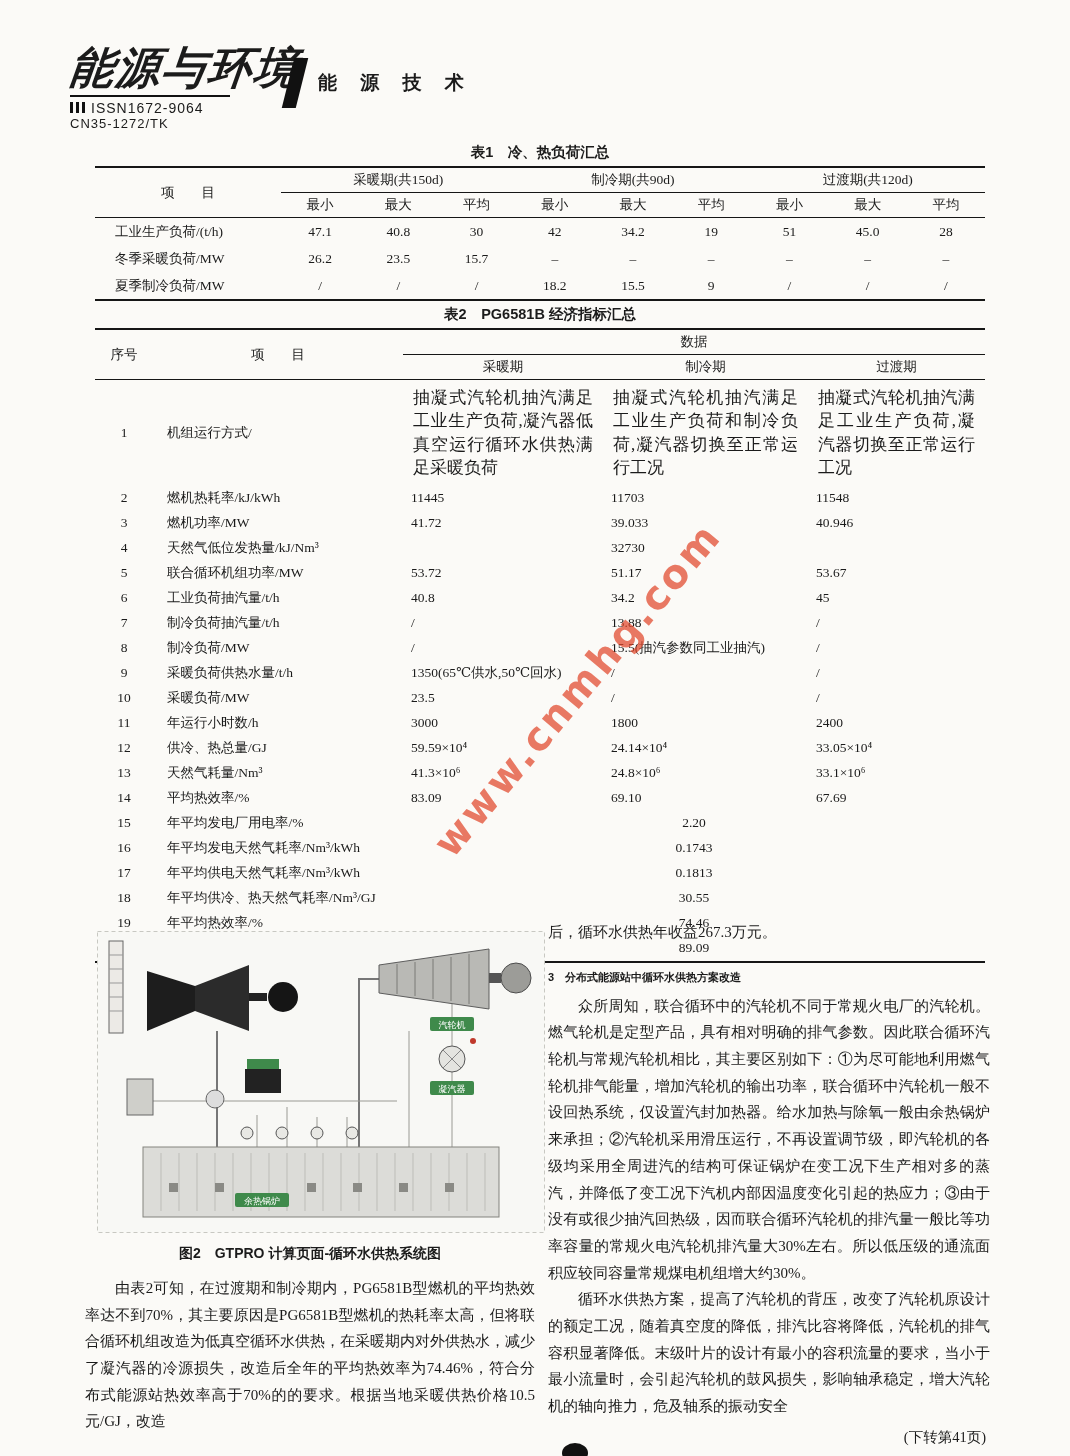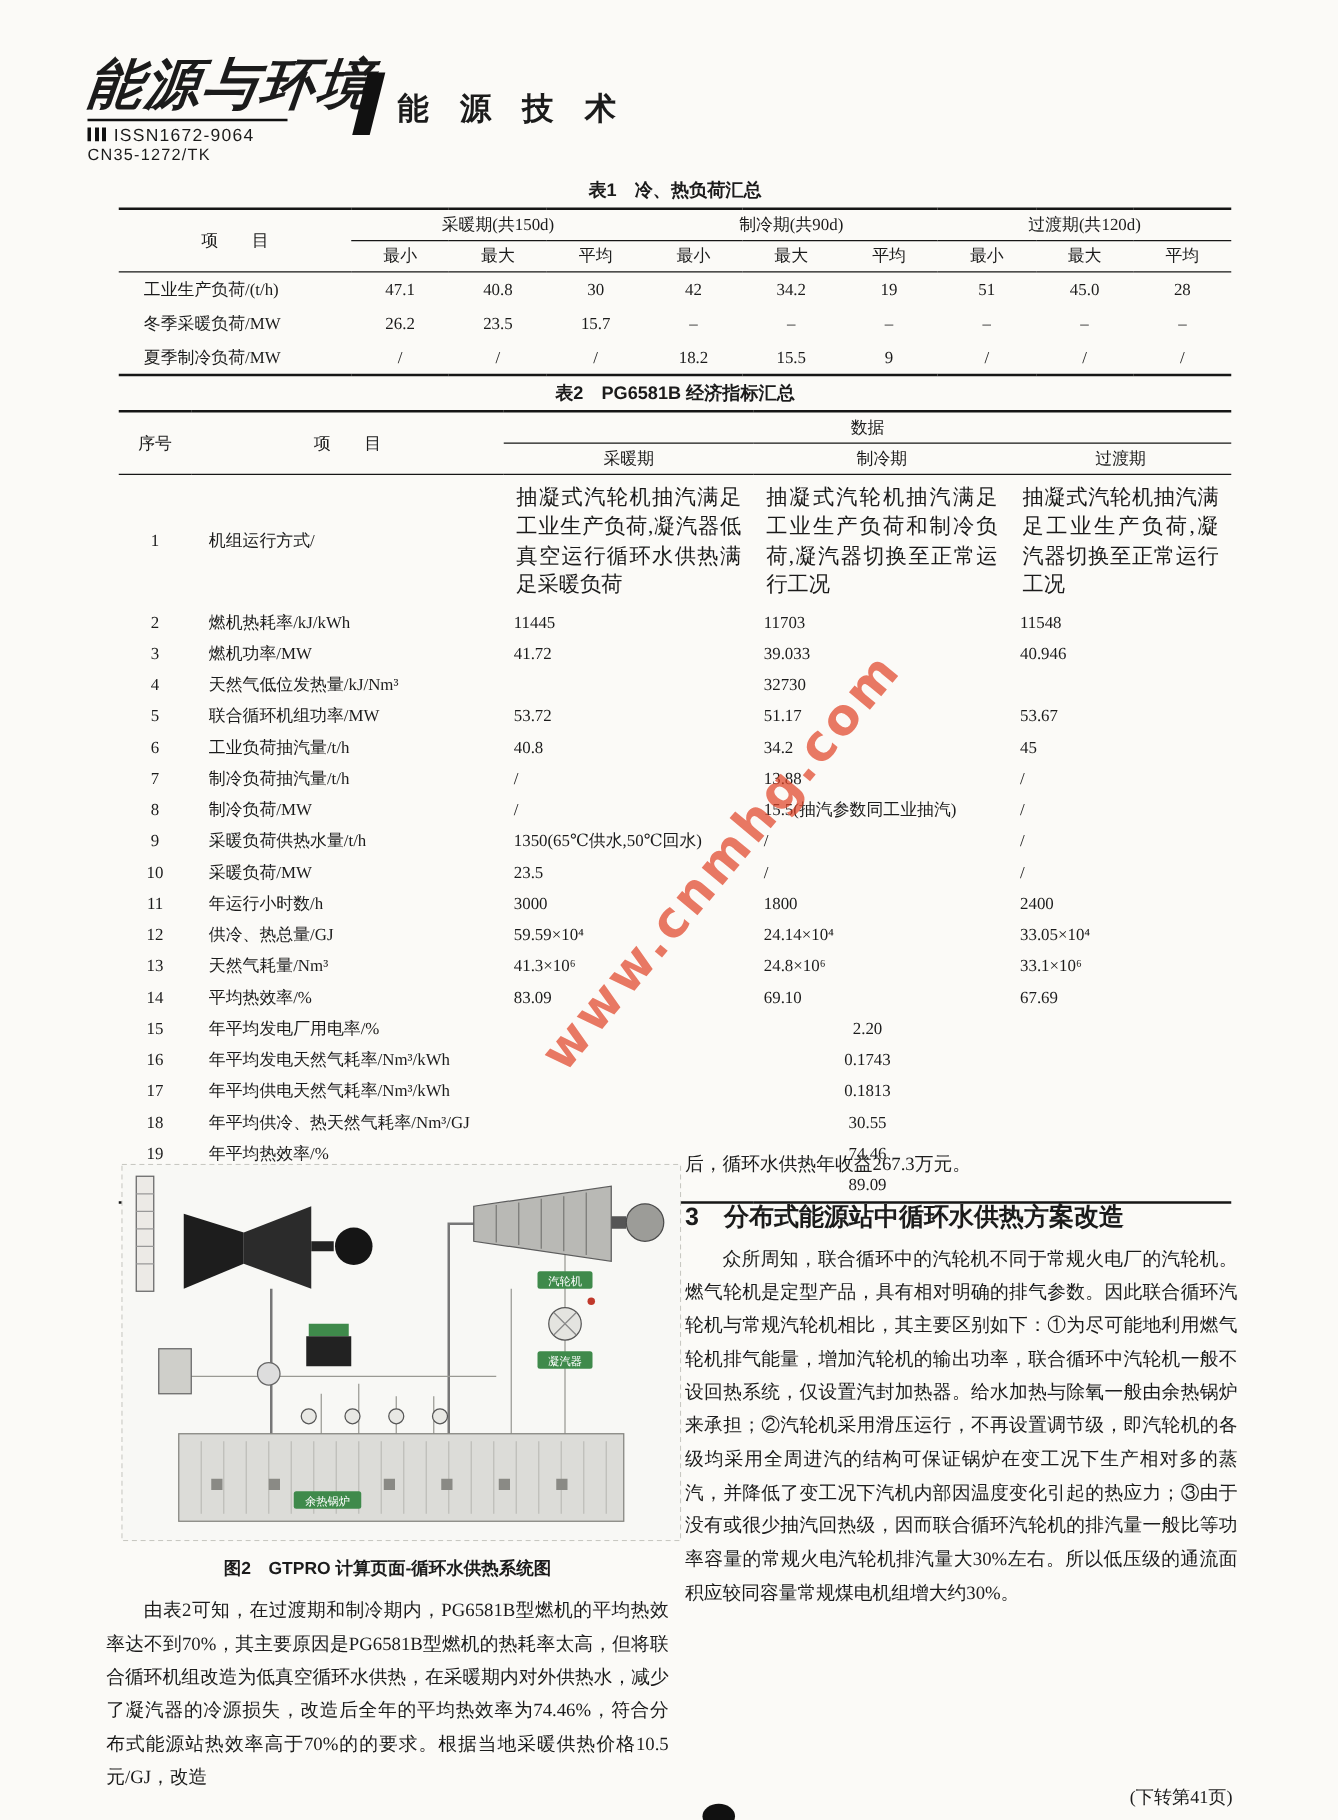--- a/index.html
+++ b/index.html
@@ -12,21 +12,21 @@
   .logo-name{font-size:44px;font-weight:bold;font-style:italic;letter-spacing:2px;line-height:1;
              transform:skewX(-6deg);font-family:"DejaVu Serif",serif;}
   .logo-sub{margin-top:5px;padding-top:3px;border-top:2px solid #111;width:160px;
             font-family:"Liberation Sans",sans-serif;}
   .logo-issn{font-size:14px;font-weight:normal;letter-spacing:1px;}
   .logo-cn{font-size:13px;letter-spacing:1px;}
   .bars{display:inline-block;width:16px;height:11px;margin-right:5px;
         background:repeating-linear-gradient(90deg,#111 0 3px,transparent 3px 6px);}
   .stripe{position:absolute;left:218px;top:12px;width:14px;height:50px;background:#111;transform:skewX(-14deg);}
   .section-title{position:absolute;left:248px;top:24px;font-family:"Liberation Sans",sans-serif;
-                 font-size:25px;font-weight:bold;letter-spacing:9px;}
+                 font-size:19px;font-weight:bold;letter-spacing:9px;}
 
   
   .tbl-caption{position:absolute;left:95px;width:890px;text-align:center;font-size:14.5px;font-weight:bold;
                font-family:"Liberation Sans",sans-serif;}
   #t1cap{top:143px;}
   #t2cap{top:305px;}
   table.tbl{position:absolute;left:95px;width:890px;border-collapse:collapse;table-layout:fixed;
             font-size:13.5px;border-top:2px solid #161616;border-bottom:2px solid #161616;}
   #table1{top:166px;}
   #table2{top:328px;}
@@ -52,21 +52,21 @@
 
   
   .bottom{position:absolute;left:85px;top:919px;width:905px;display:flex;gap:13px;}
   .col-left{width:450px;}
   .col-right{width:442px;}
   figure{margin:12px;}
   .fig-caption{text-align:center;font-family:"Liberation Sans",sans-serif;font-weight:bold;font-size:14px;margin-top:8px;}
   .body-text{font-size:15px;line-height:1.78;text-align:justify;margin:0;}
   .indent{text-indent:2em;}
   .col-left .body-text{margin-top:12px;}
-  .heading{font-family:"Liberation Sans",sans-serif;font-size:20px;font-weight:bold;margin:14px 0 8px;}
+  .heading{font-family:"Liberation Sans",sans-serif;font-size:11px;font-weight:bold;margin:24px 0 8px;}
 
   svg text{font-family:"Liberation Sans",sans-serif;}
 
   
   .footer-note{position:absolute;right:84px;top:1428px;font-size:14.5px;}
   .page-dot{position:absolute;left:562px;top:1443px;width:26px;height:20px;background:#111;border-radius:50%;}
 
   
   .watermark{position:absolute;left:424px;top:836px;transform:rotate(-50deg);transform-origin:left top;
              font-family:"DejaVu Sans",sans-serif;font-size:40px;font-weight:bold;letter-spacing:3px;
@@ -385,20 +385,21 @@
         </svg>
         <figcaption class="fig-caption">图2　GTPRO 计算页面-循环水供热系统图</figcaption>
       </figure>
       <p class="body-text indent">由表2可知，在过渡期和制冷期内，PG6581B型燃机的平均热效率达不到70%，其主要原因是PG6581B型燃机的热耗率太高，但将联合循环机组改造为低真空循环水供热，在采暖期内对外供热水，减少了凝汽器的冷源损失，改造后全年的平均热效率为74.46%，符合分布式能源站热效率高于70%的的要求。根据当地采暖供热价格10.5元/GJ，改造</p>
     </div>
 
     <div class="col-right">
       <p class="body-text">后，循环水供热年收益267.3万元。</p>
       <h3 class="heading">3　分布式能源站中循环水供热方案改造</h3>
       <p class="body-text indent">众所周知，联合循环中的汽轮机不同于常规火电厂的汽轮机。燃气轮机是定型产品，具有相对明确的排气参数。因此联合循环汽轮机与常规汽轮机相比，其主要区别如下：①为尽可能地利用燃气轮机排气能量，增加汽轮机的输出功率，联合循环中汽轮机一般不设回热系统，仅设置汽封加热器。给水加热与除氧一般由余热锅炉来承担；②汽轮机采用滑压运行，不再设置调节级，即汽轮机的各级均采用全周进汽的结构可保证锅炉在变工况下生产相对多的蒸汽，并降低了变工况下汽机内部因温度变化引起的热应力；③由于没有或很少抽汽回热级，因而联合循环汽轮机的排汽量一般比等功率容量的常规火电汽轮机排汽量大30%左右。所以低压级的通流面积应较同容量常规煤电机组增大约30%。</p>
+      <p class="body-text indent">循环水供热方案，提高了汽轮机的背压，改变了汽轮机原设计的额定工况，随着真空度的降低，排汽比容将降低，汽轮机的排气容积显著降低。末级叶片的设计有最小的容积流量的要求，当小于最小流量时，会引起汽轮机的鼓风损失，影响轴承稳定，增大汽轮机的轴向推力，危及轴系的振动安全</p>
     </div>
   </div>
 
   <div class="footer-note">(下转第41页)</div>
   <div class="page-dot"></div>
 
   <div class="watermark" style="color: rgb(226, 71, 43);">www.cnmhg.com</div>
 </div>
 
 </body></html>

